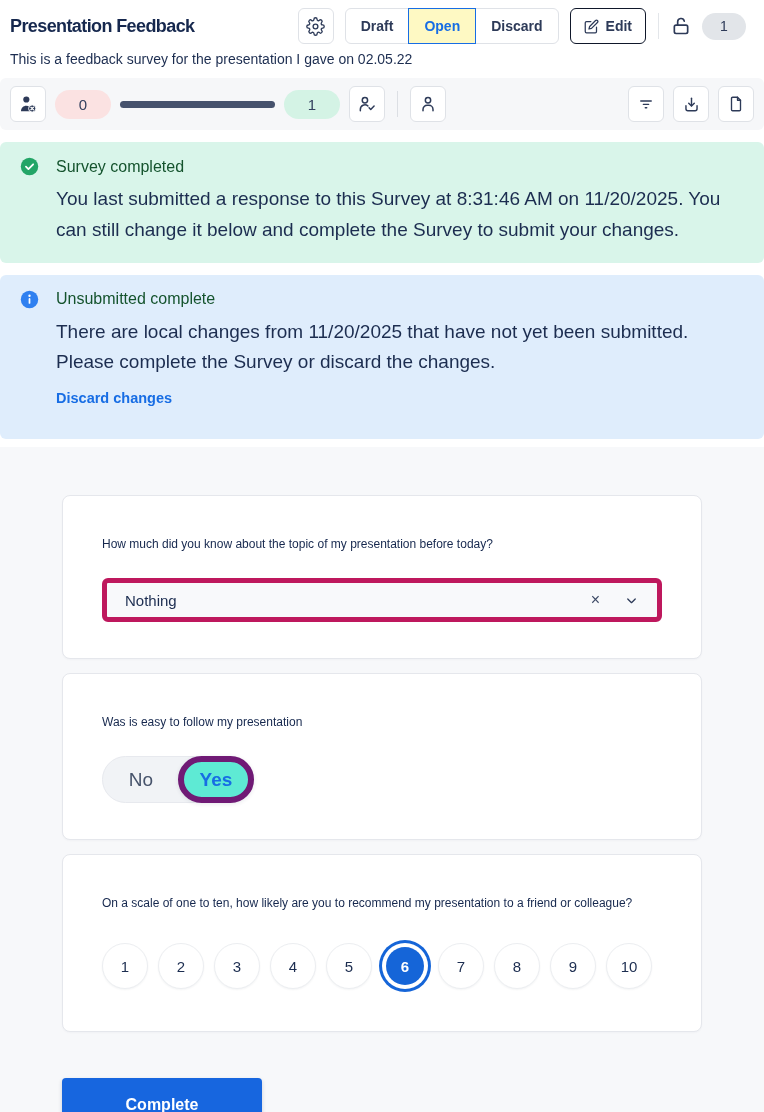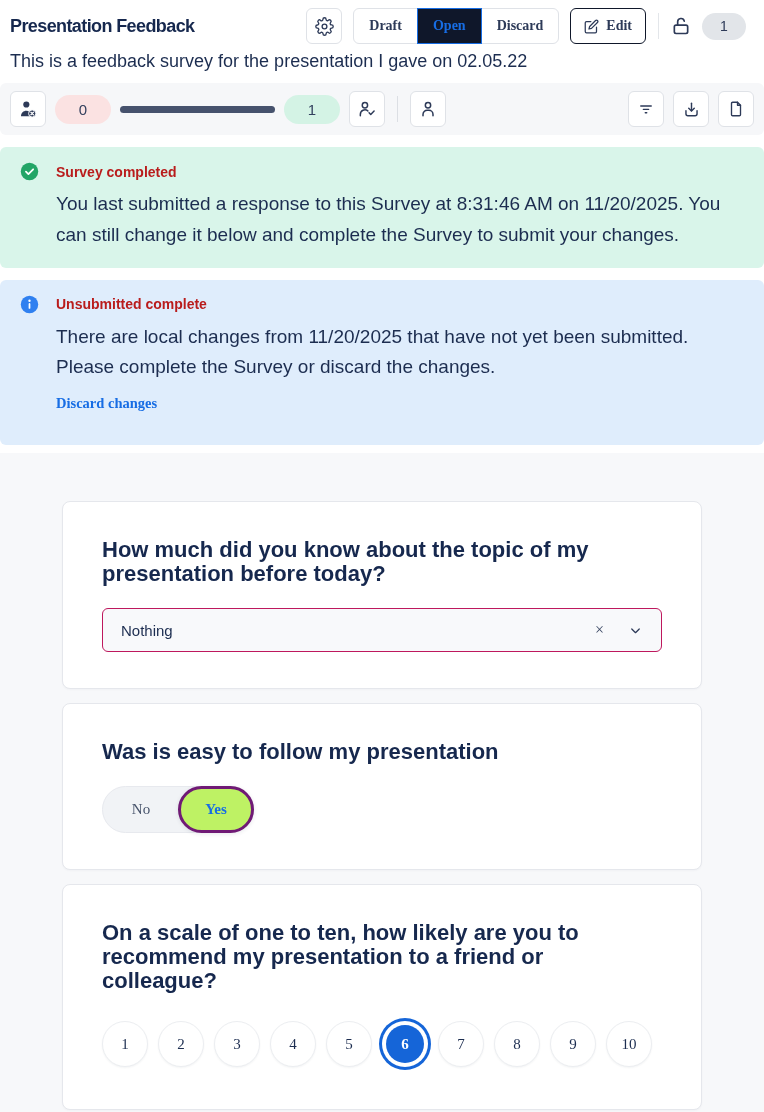--- a/index.html
+++ b/index.html
@@ -1,49 +1,49 @@
 <!DOCTYPE html>
 <html><head>
 <meta charset="utf-8">
 <style>
   * { box-sizing: border-box; margin: 0; padding: 0; }
   body {
     width: 764px; height: 1112px; overflow: hidden;
     font-family: "Liberation Sans", sans-serif;
     color: #1c2d50; background: #ffffff;
   }
-  button { font-family: Liberation Serif, serif; cursor: pointer; }
+  button { font-family: Liberation Sans, sans-serif; cursor: pointer; }
 
   
   .header { display: flex; align-items: center; justify-content: space-between; padding: 8px 18px 0 10px; }
   .page-title { font-size: 18px; font-weight: 700; letter-spacing: -0.6px; color: #16284e; }
   .header-controls { display: flex; align-items: center; gap: 11px; }
   .icon-btn {
     width: 36px; height: 36px; background: #fff; border: 1px solid #dfe2e7;
     border-radius: 6px; display: flex; align-items: center; justify-content: center;
   }
   .segmented { display: flex; }
   .seg-btn {
     height: 36px; padding: 0 15px; background: #fff; border: 1px solid #dfe2e7;
     font-size: 14px; font-weight: 600; color: #2d3a58; display: flex; align-items: center;
   }
   .seg-btn + .seg-btn { margin-left: -1px; }
   .seg-btn:first-child { border-radius: 6px 0 0 6px; }
   .seg-btn:last-child { border-radius: 0 6px 6px 0; }
-  .seg-btn.active { color: #176de4; border-color: #176de4; background: #0f172a; position: relative; z-index: 1; }
+  .seg-btn.active { color: #176de4; border-color: #176de4; background: #fef9c3; position: relative; z-index: 1; }
   .edit-btn {
     height: 36px; padding: 0 13px; background: #fff; border: 1px solid #0f172a; border-radius: 6px;
     display: flex; align-items: center; gap: 7px; font-size: 14px; font-weight: 600; color: #2d3a58;
   }
   .header-divider { width: 1px; height: 26px; background: #e3e6ea; margin: 0 1px; }
   .count-pill {
     min-width: 44px; height: 27px; background: #e2e5e9; border-radius: 14px;
     display: flex; align-items: center; justify-content: center; font-size: 14px; color: #2d3a58;
   }
-  .subtitle { padding: 7px 10px 11px; font-size: 18px; color: #1c2d50; }
+  .subtitle { padding: 7px 10px 11px; font-size: 14px; color: #1c2d50; }
 
   
   .toolbar {
     height: 52px; background: #f6f7f9; border-radius: 6px;
     display: flex; align-items: center; justify-content: space-between; padding: 0 10px;
   }
   .toolbar-group { display: flex; align-items: center; gap: 9px; }
   .pill {
     min-width: 56px; height: 29px; border-radius: 15px; padding: 0 14px;
     display: flex; align-items: center; justify-content: center; font-size: 15px; color: #33405e;
@@ -51,49 +51,49 @@
   .pill.red { background: #fbe2e2; }
   .pill.green { background: #d4f3e5; }
   .progress-track { width: 155px; height: 7px; border-radius: 4px; background: #46526d; }
   .toolbar-divider { width: 1px; height: 26px; background: #dcdfe4; margin: 0 3px; }
 
   
   .banner { margin-top: 12px; border-radius: 6px; padding: 15px 20px 17px; }
   .banner.success { background: #d9f5ea; }
   .banner.info { background: #dfedfc; }
   .banner-head { display: flex; align-items: center; gap: 17px; }
-  .banner-title { font-size: 14px; font-weight: 700; color: #b91c1c; }
+  .banner-title { font-size: 16px; font-weight: 400; color: #14532d; }
   .banner-body { margin: 8px 0 0 36px; font-size: 19px; line-height: 1.62; max-width: 690px; color: #1c2d50; }
   .banner-link {
     display: inline-block; margin: 12px 0 16px 36px; font-size: 14.5px; font-weight: 700;
     color: #176de4; background: none; border: none; padding: 0;
   }
 
   
   .main { margin-top: 8px; background: #f7f8fa; padding: 48px 62px 37px; }
   .card {
     background: #fff; border: 1px solid #e5e7ec; border-radius: 8px;
     padding: 36px 39px; margin-bottom: 14px; box-shadow: 0 1px 2px rgba(20,30,60,0.03);
   }
-  .question { font-size: 22px; font-weight: 700; line-height: 24px; margin-bottom: 22px; max-width: 545px; color: #16284e; }
+  .question { font-size: 12px; font-weight: 400; line-height: 24px; margin-bottom: 22px; max-width: 545px; color: #16284e; }
   .select-box {
-    height: 44px; background: #f8f9fb; border: 1px solid #be185d; border-radius: 6px;
+    height: 44px; background: #f8f9fb; border: 5px solid #be185d; border-radius: 6px;
     display: flex; align-items: center; padding: 0 18px; width: 100%;
   }
   .select-value { flex: 1; text-align: left; font-size: 15px; color: #1c2d50; }
   .select-clear { background: none; border: none; font-size: 16px; color: #3d4a66; margin-right: 24px; line-height: 1; }
   .select-chevron { background: none; border: none; display: flex; align-items: center; }
 
   .toggle { display: inline-flex; align-items: center; background: #f1f3f6; border: 1px solid #e7e9ee; border-radius: 24px; height: 47px; }
   .toggle-option {
     width: 76px; height: 47px; border: none; background: transparent; border-radius: 24px;
-    font-size: 15px; color: #47536b; display: flex; align-items: center; justify-content: center;
+    font-size: 19px; color: #47536b; display: flex; align-items: center; justify-content: center;
   }
   .toggle-option.active {
-    background: #bef264; border: 3px solid #701a75; color: #176de4; font-weight: 700;
+    background: #5eead4; border: 6px solid #701a75; color: #176de4; font-weight: 700;
     margin: -1px; box-shadow: 0 1px 4px rgba(20,30,60,0.10);
   }
 
   .scale-row { display: flex; align-items: center; gap: 10px; height: 58px; }
   .scale-circle {
     width: 46px; height: 46px; border-radius: 50%; background: #fff; border: 1px solid #eceef1;
     box-shadow: 0 1px 2px rgba(20,30,60,0.05); font-size: 15px; color: #1c2d50;
     display: flex; align-items: center; justify-content: center;
   }
   .scale-circle.selected {

